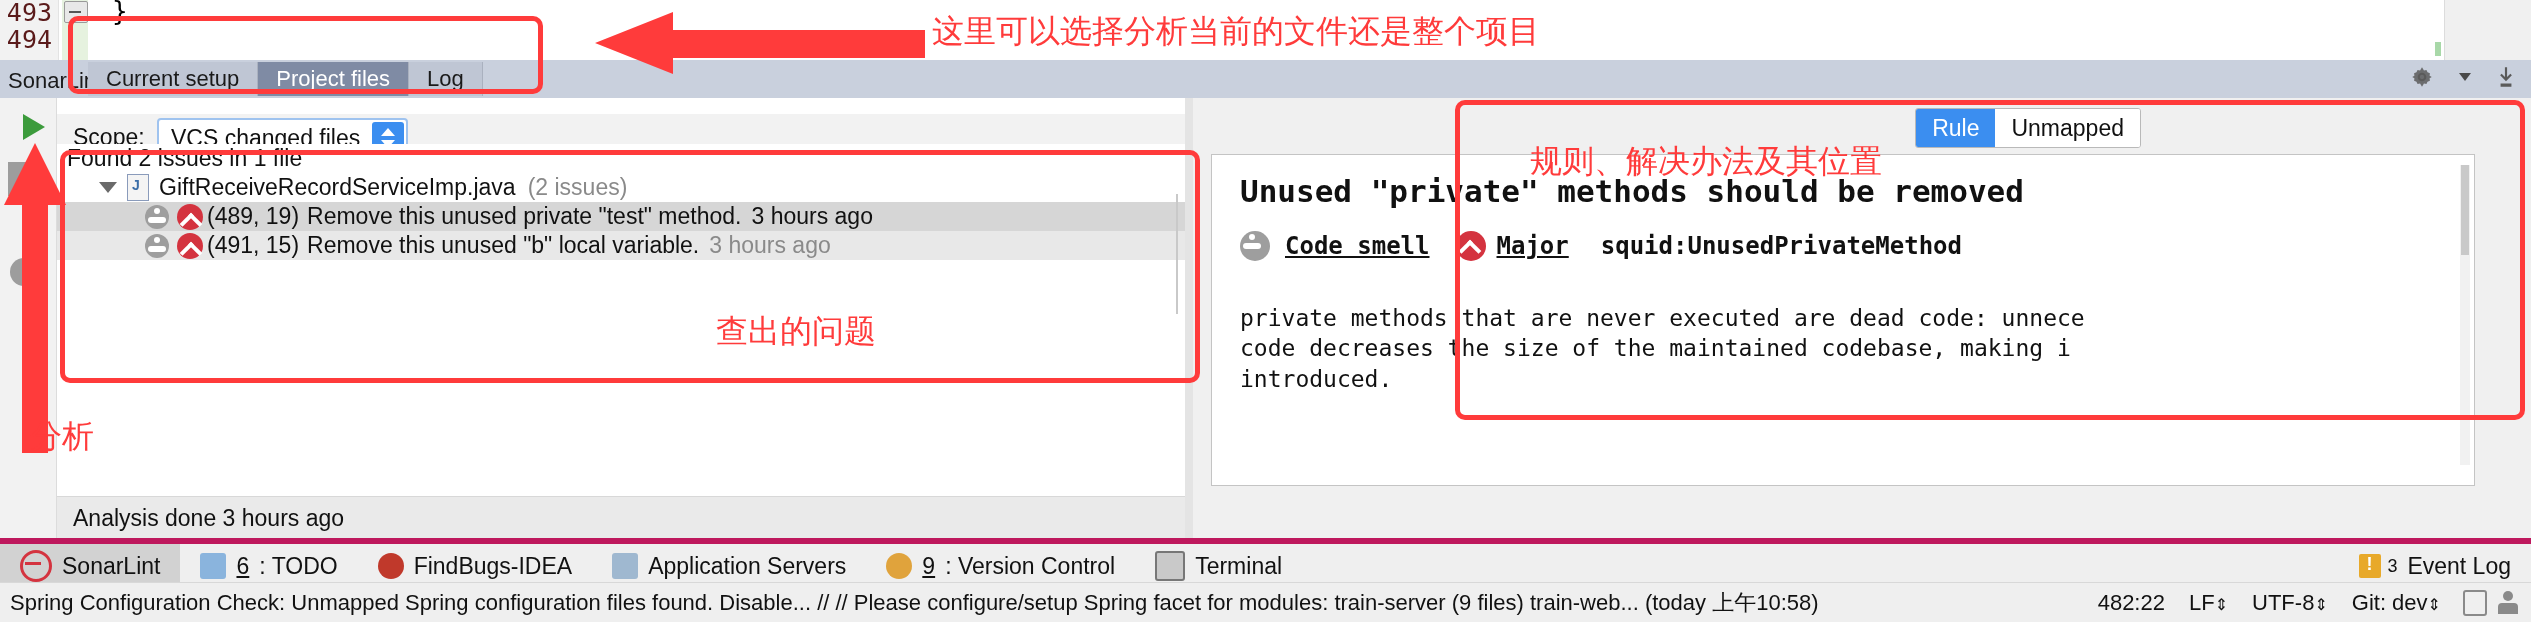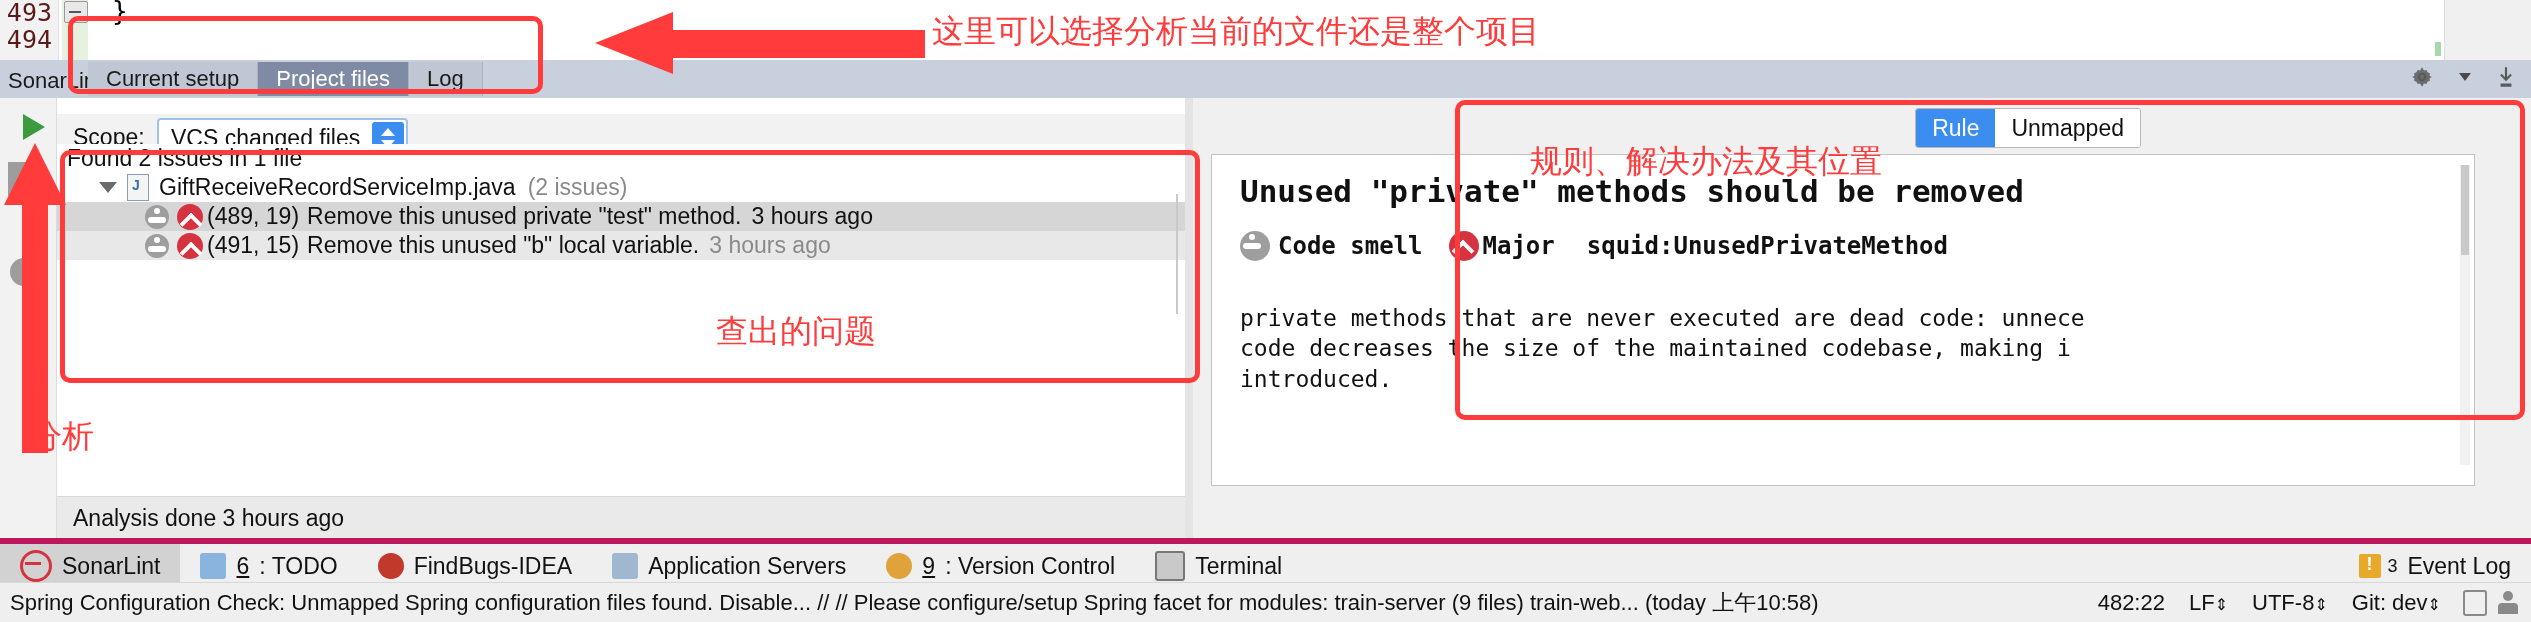--- a/index.html
+++ b/index.html
@@ -85,21 +85,21 @@
   
   .right-panel{position:absolute;left:1193px;top:0;width:1338px;height:440px;background:#f0f0f0;}
   .rp-tabs{position:absolute;right:390px;top:10px;height:38px;display:flex;background:#fff;border:1px solid #b9b9b9;border-radius:3px;overflow:hidden;}
   .rp-tab{display:flex;align-items:center;padding:10px 16px;font-size:23px;color:#111;background:#fff;}
   .rp-tab.active{background:#3b8ef0;color:#fff;}
   .rule-box{position:absolute;left:18px;top:56px;width:1262px;height:330px;background:#fff;border:1px solid #c4c4c4;overflow:hidden;}
   .rule-title{margin:18px 0 0 28px;font-family:"DejaVu Sans Mono",monospace;font-size:31px;font-weight:bold;color:#111;white-space:nowrap;}
   .rule-meta{display:flex;align-items:center;margin:22px 0 0 28px;font-family:"DejaVu Sans Mono",monospace;font-size:24px;font-weight:bold;color:#111;white-space:nowrap;}
   .rule-meta .ic-smell{width:30px;height:30px;}
   .rule-meta .ic-major{width:30px;height:30px;margin-left:26px;}
-  .meta-lbl{margin-left:0;}
+  .meta-lbl{margin-left:7px;text-decoration:underline;}
   .rule-key{margin-left:32px;}
   .rule-body{margin:42px 0 0 28px;font-family:"DejaVu Sans Mono",monospace;font-size:23px;line-height:1.32;color:#111;white-space:nowrap;}
   .rule-scroll{position:absolute;right:4px;top:10px;width:10px;height:300px;background:#f1f1f1;}
   .rule-scroll i{display:block;width:8px;height:90px;background:#c9c9c9;margin:0 auto;}
 
   
   .tw-bar{position:absolute;left:0;top:538px;width:2531px;height:44px;background:#efefef;border-top:6px solid #be185d;display:flex;align-items:center;}
   .tw-item{display:flex;align-items:center;gap:10px;padding:0 20px;height:44px;font-size:23px;color:#111;white-space:nowrap;}
   .tw-item.active{background:#d2d2d2;}
   .tw-underline{text-decoration:underline;}

